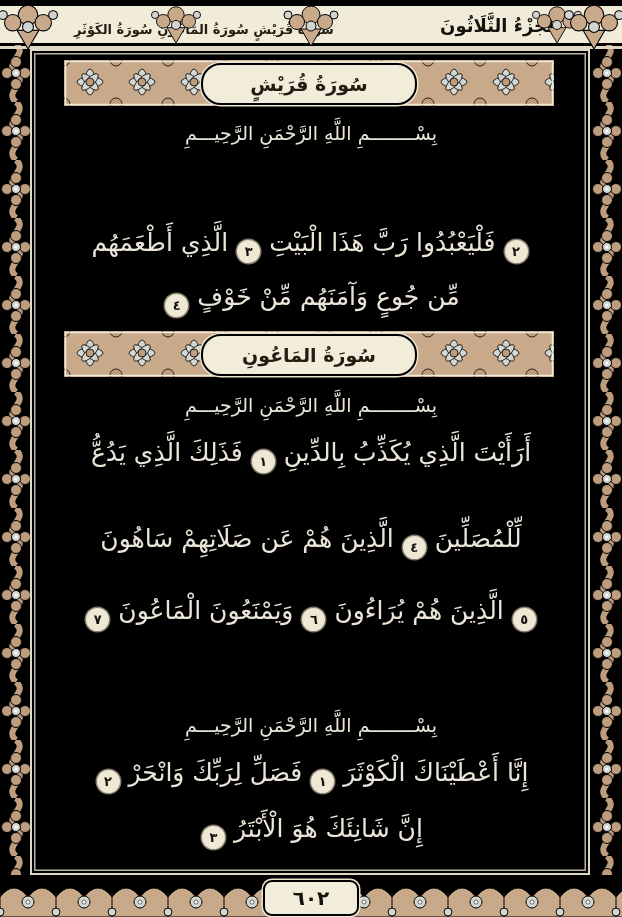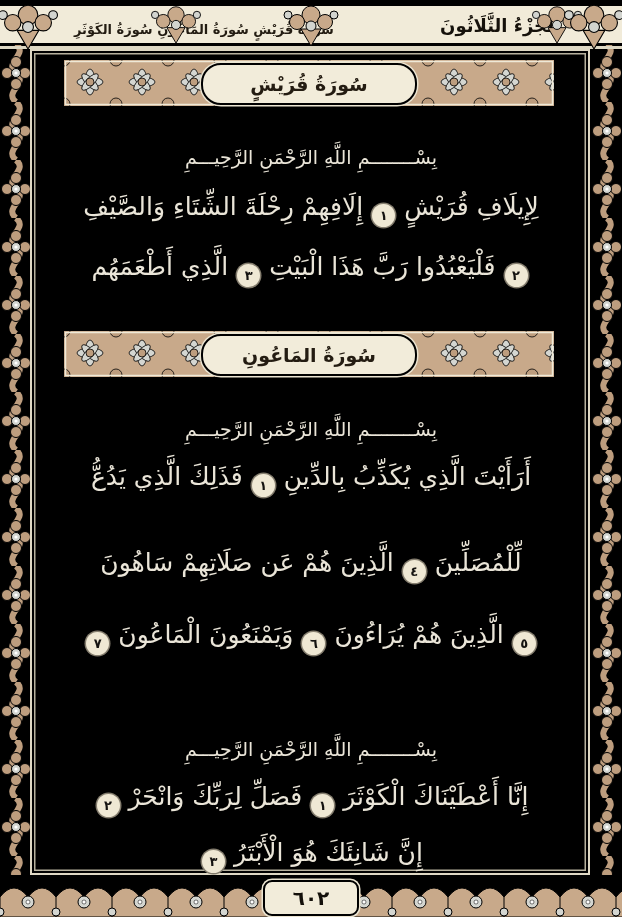--- a/index.html
+++ b/index.html
@@ -47,21 +47,21 @@
     border:2px solid #000;border-radius:20px;
     box-shadow:0 0 0 1.5px #ece5d2;
     display:flex;align-items:center;justify-content:center;
   }
   .cartouche .title{
     direction:rtl;font-size:19px;font-weight:bold;color:#241c12;white-space:nowrap;
   }
   
   .basmala-line,.verse-line{
     position:absolute;left:44px;width:534px;text-align:center;direction:rtl;
-    color:#eae5d8;white-space:nowrap;margin-top:24px;
+    color:#eae5d8;white-space:nowrap;
   }
   .basmala-line{font-size:19px;}
   .verse-line{font-size:25px;}
   .verse-text{margin:0 3px;}
   .verse-marker{
     display:inline-flex;align-items:center;justify-content:center;
     width:23px;height:23px;border-radius:50%;
     background:#efe8d4;box-shadow:0 0 0 1.5px #847d6e;
     color:#141210;font-size:13px;font-weight:bold;
     vertical-align:-5px;margin:0 6px;
@@ -184,22 +184,22 @@
   <div class="surah-band" style="top:58px">
     <svg class="band-fill" preserveAspectRatio="none">
       <rect width="100%" height="100%" fill="url(#bandpat)"></rect>
       <rect x="1.5" y="1.5" width="487" height="43" fill="none" stroke="#efe9d7" stroke-width="1.5"></rect>
     </svg>
     <div class="cartouche">
       <span class="title">سُورَةُ قُرَيْشٍ</span>
     </div>
   </div>
   <div class="basmala-line" style="top:122px">بِسْــــــــمِ اللَّهِ الرَّحْمَنِ الرَّحِيـــمِ</div>
-  <div class="verse-line" style="top:168px"><span class="verse-text">لِإِيلَافِ قُرَيْشٍ</span><span class="verse-marker">١</span><span class="verse-text">إِلَافِهِمْ رِحْلَةَ الشِّتَاءِ وَالصَّيْفِ</span></div>
   <div class="verse-line" style="top:228px"><span class="verse-marker">٢</span><span class="verse-text">فَلْيَعْبُدُوا رَبَّ هَذَا الْبَيْتِ</span><span class="verse-marker">٣</span><span class="verse-text">الَّذِي أَطْعَمَهُم</span></div>
+  <div class="verse-line" style="top:282px"><span class="verse-text">مِّن جُوعٍ وَآمَنَهُم مِّنْ خَوْفٍ</span><span class="verse-marker">٤</span></div>
 
   <div class="surah-band" style="top:329px">
     <svg class="band-fill" preserveAspectRatio="none">
       <rect width="100%" height="100%" fill="url(#bandpat)"></rect>
       <rect x="1.5" y="1.5" width="487" height="43" fill="none" stroke="#efe9d7" stroke-width="1.5"></rect>
     </svg>
     <div class="cartouche">
       <span class="title">سُورَةُ المَاعُونِ</span>
     </div>
   </div>

